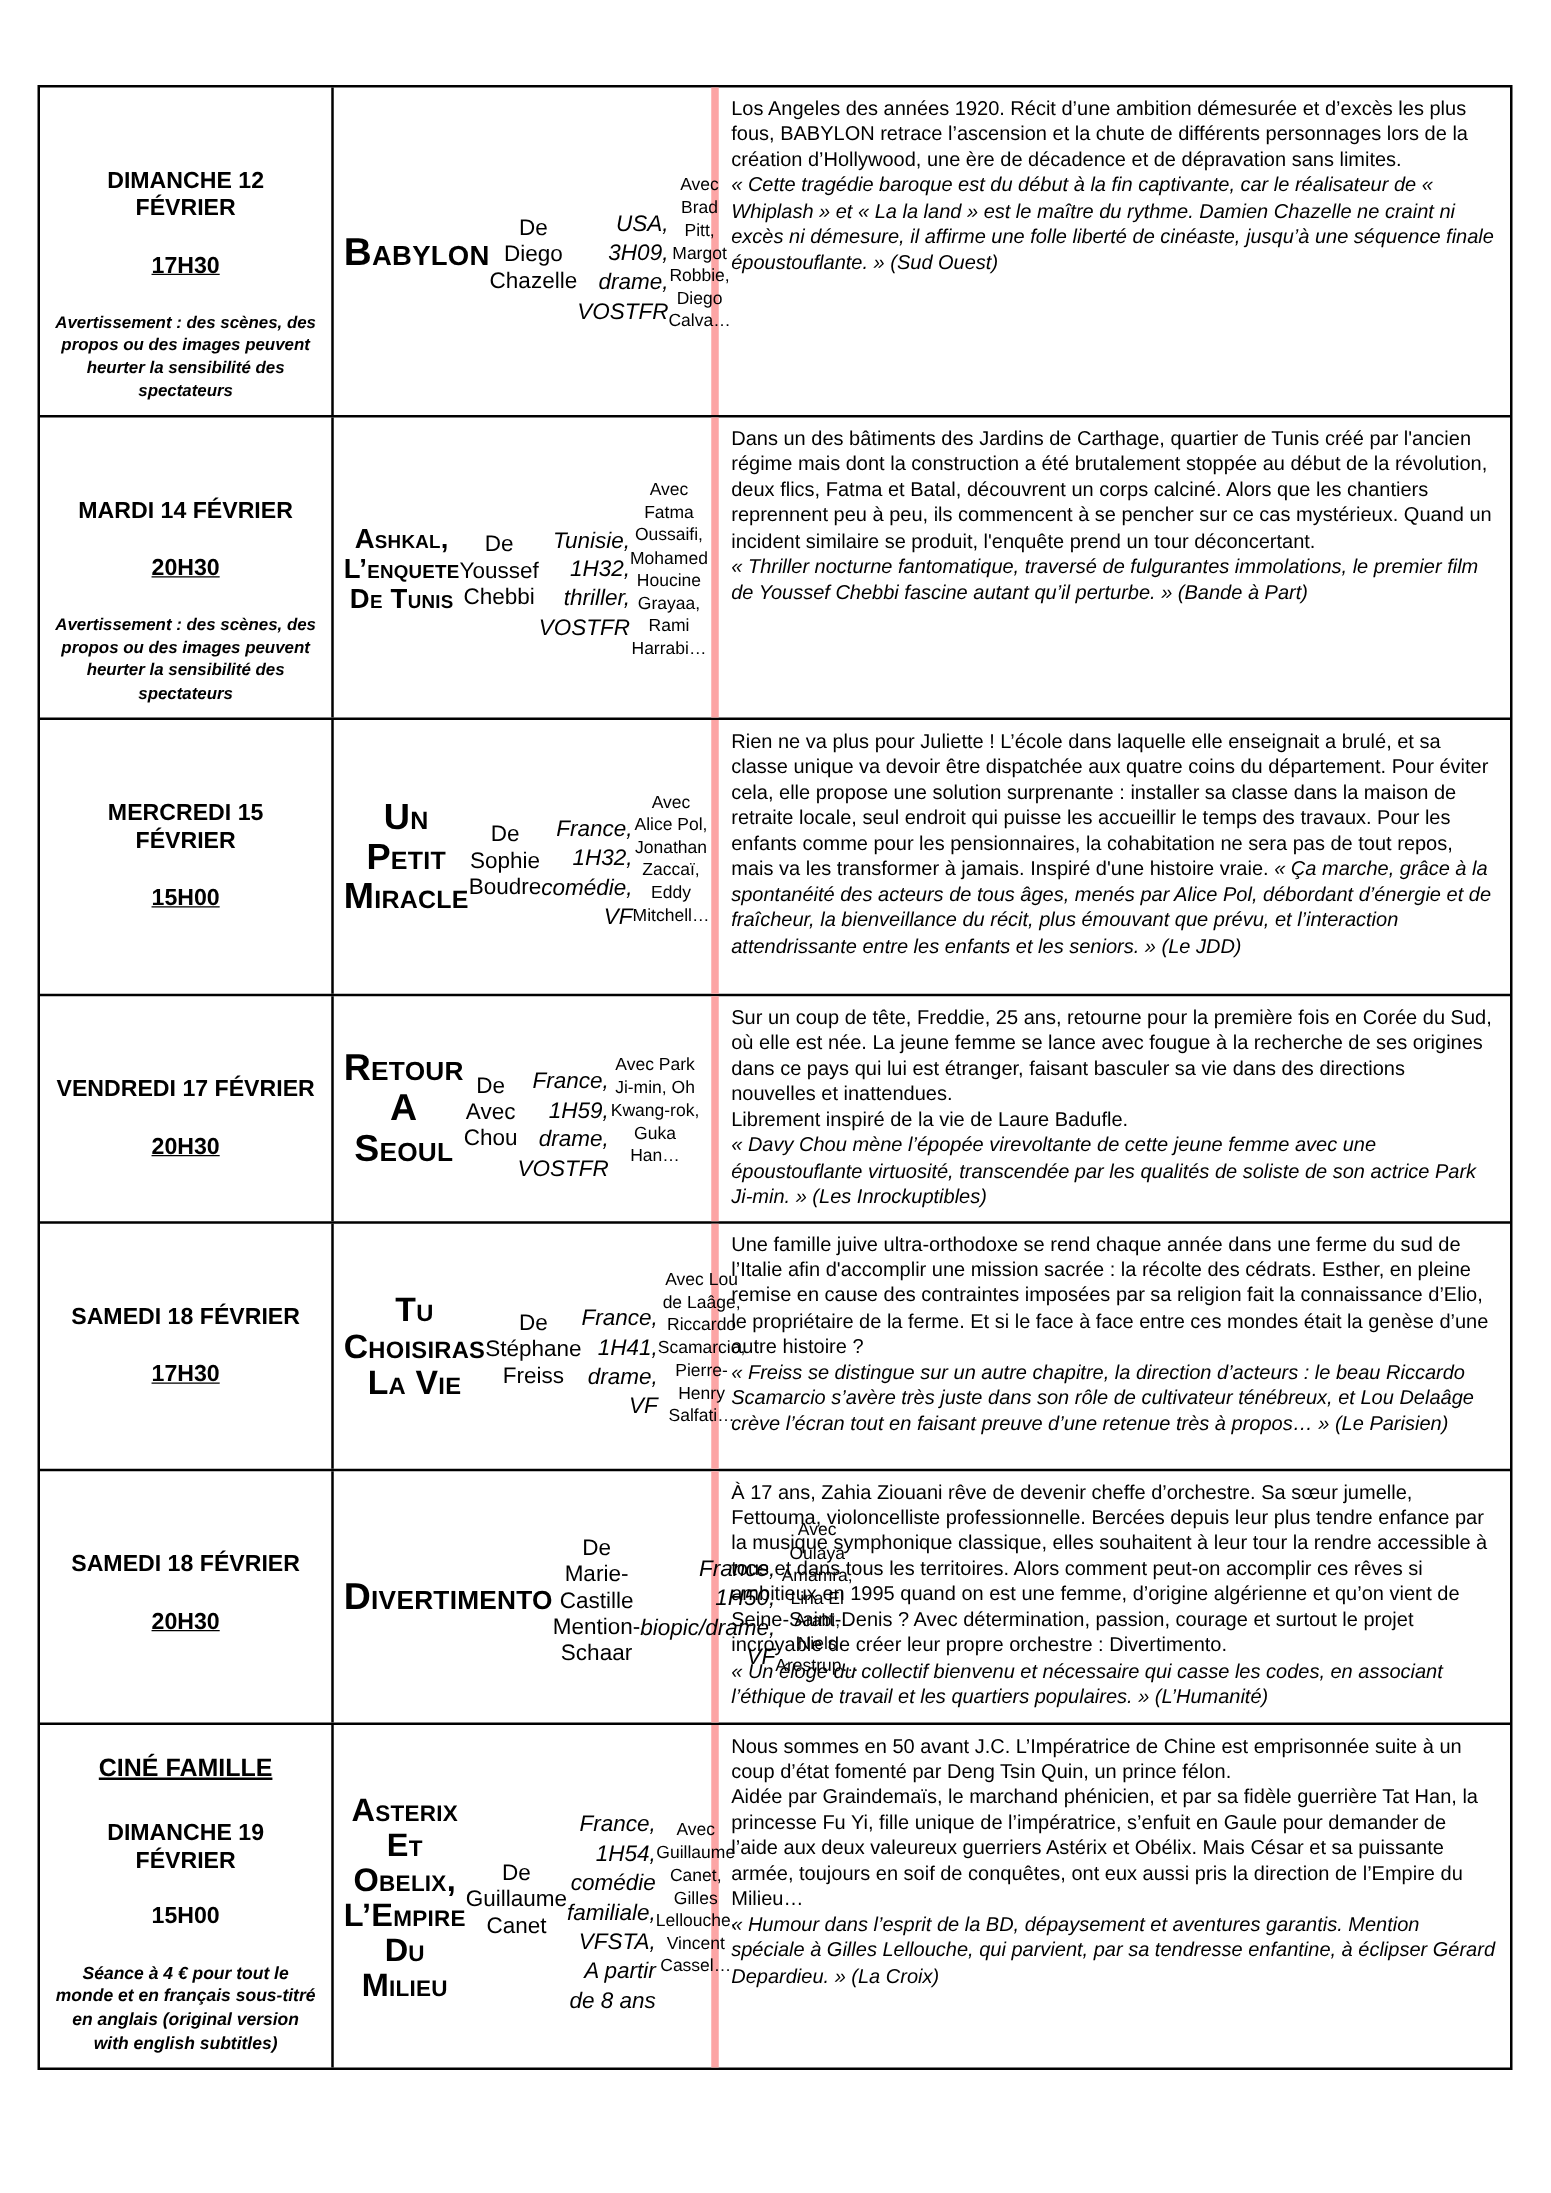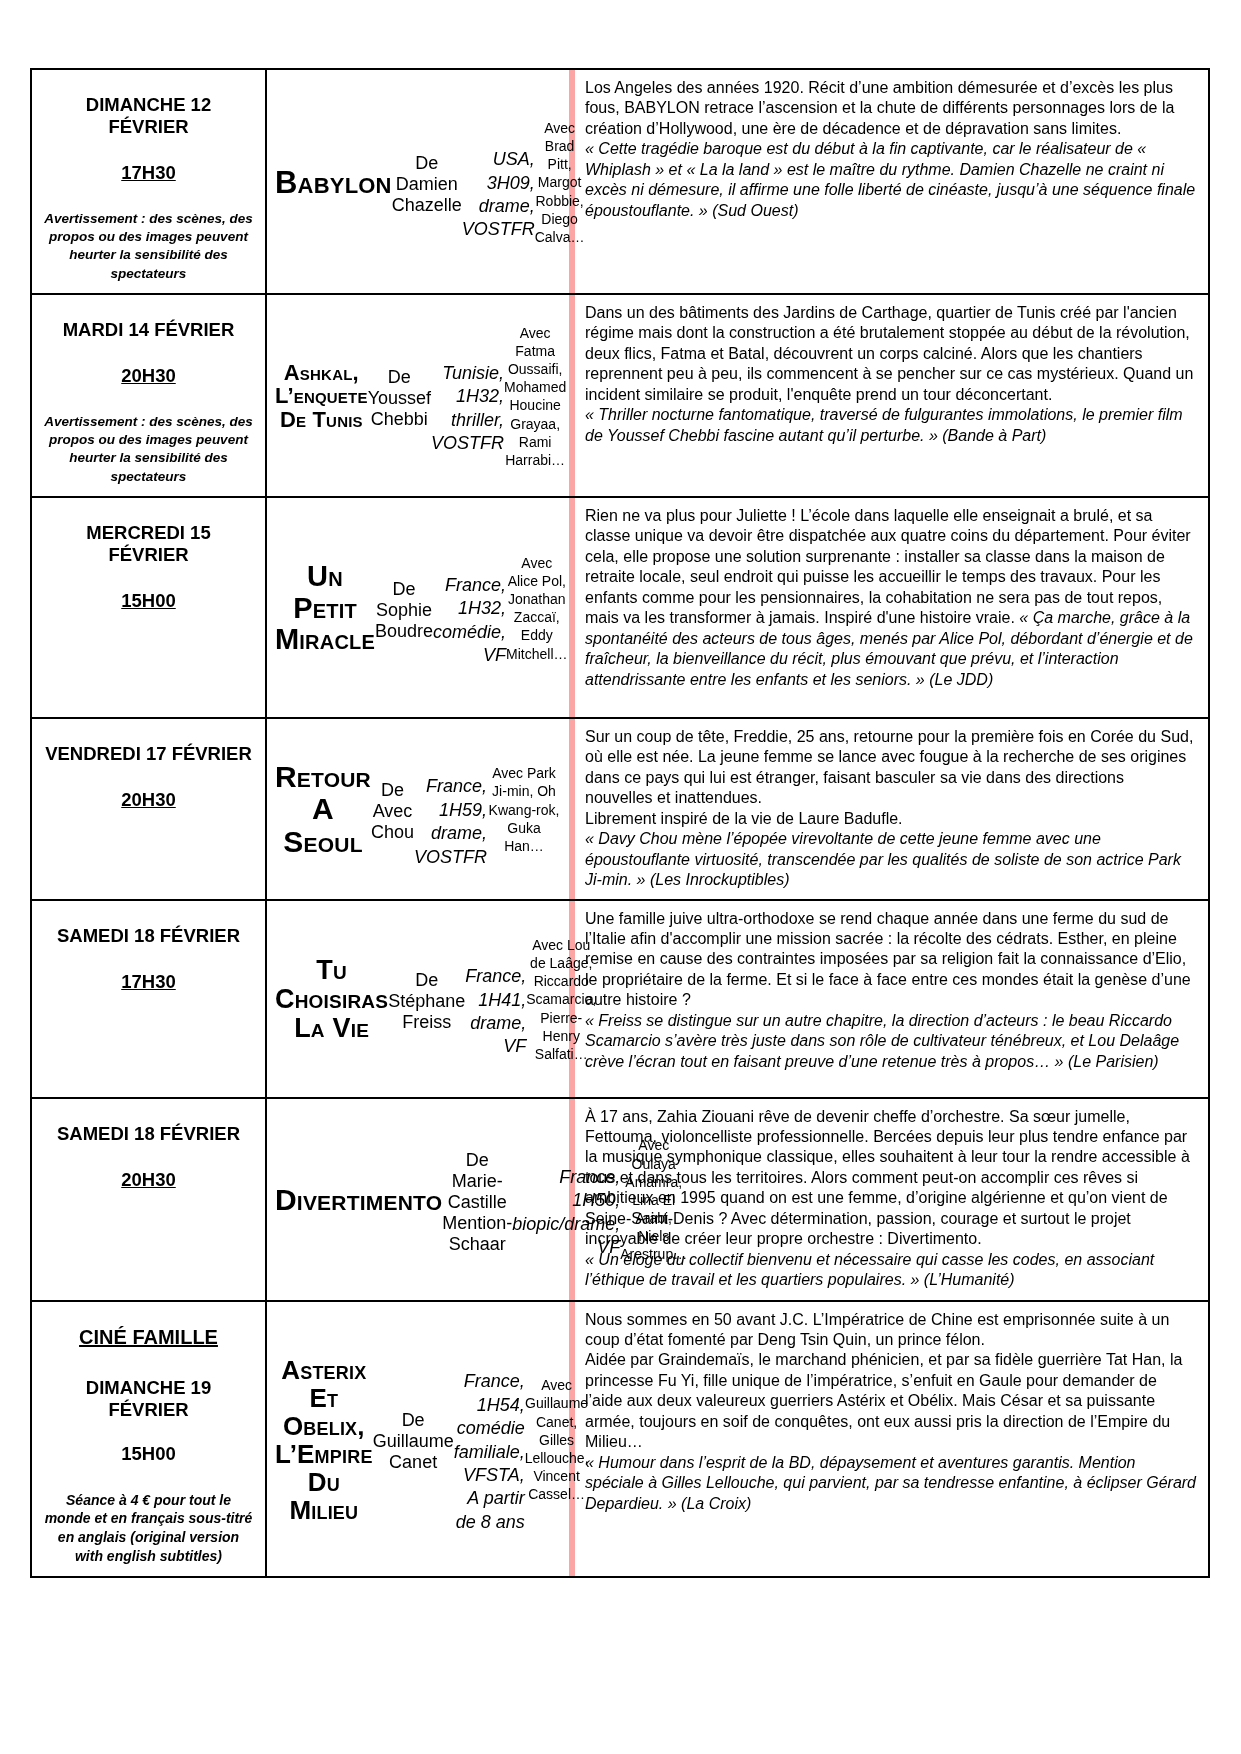--- a/index.html
+++ b/index.html
@@ -37,21 +37,21 @@
   .cell { box-sizing: border-box; min-width: 0; }
 
   
   .c1 {
     border-right: 2px solid #000;
     display: flex; flex-direction: column; align-items: center;
     text-align: center;
     padding: 24px 12px 10px;
   }
   .sched-header { font-weight: bold; font-size: 20px; text-decoration: underline; }
-  .sched-date   { font-weight: bold; font-size: 18.5px; }
+  .sched-date   { font-weight: bold; font-size: 18.5px; margin-top: 39px; }
   .sched-time   { font-weight: bold; font-size: 18.5px; text-decoration: underline; margin-top: 24px; }
   .sched-note   { font-weight: bold; font-style: italic; font-size: 13.5px; line-height: 1.35; margin-top: 26px; }
   .has-header .sched-date { margin-top: 28px; }
   .has-header .sched-time { text-decoration: none; margin-top: 22px; }
   .has-header .sched-note { font-size: 14px; }
 
   
   .c2 {
     border-right: 6px solid #fca5a5;
     display: flex; flex-direction: row; align-items: center;
@@ -88,21 +88,21 @@
       <div class="row">
         <div class="cell c1">
           <div class="sched-date">DIMANCHE 12 FÉVRIER</div>
           <div class="sched-time">17H30</div>
           <div class="sched-note">Avertissement : des scènes, des propos ou des images peuvent heurter la sensibilité des spectateurs</div>
         </div>
         <div class="cell c2">
           <div class="film-title">
             <div class="title-line">Babylon</div>
           </div>
-          <div class="film-director">De Damien Chazelle</div>
+          <div class="film-director">De Diego Chazelle</div>
           <div class="film-details">USA, 3H09, drame, VOSTFR</div>
           <div class="film-cast">Avec Brad Pitt, Margot Robbie, Diego Calva…</div>
         </div>
         <div class="cell c3">
           <div class="para"><span class="plain">Los Angeles des années 1920. Récit d’une ambition démesurée et d’excès les plus fous, BABYLON retrace l’ascension et la chute de différents personnages lors de la création d’Hollywood, une ère de décadence et de dépravation sans limites.</span></div>
           <div class="para"><span class="quote">« Cette tragédie baroque est du début à la fin captivante, car le réalisateur de « Whiplash » et « La la land » est le maître du rythme. Damien Chazelle ne craint ni excès ni démesure, il affirme une folle liberté de cinéaste, jusqu’à une séquence finale époustouflante. » (Sud Ouest)</span></div>
         </div>
       </div>
       <div class="row">
         <div class="cell c1">

